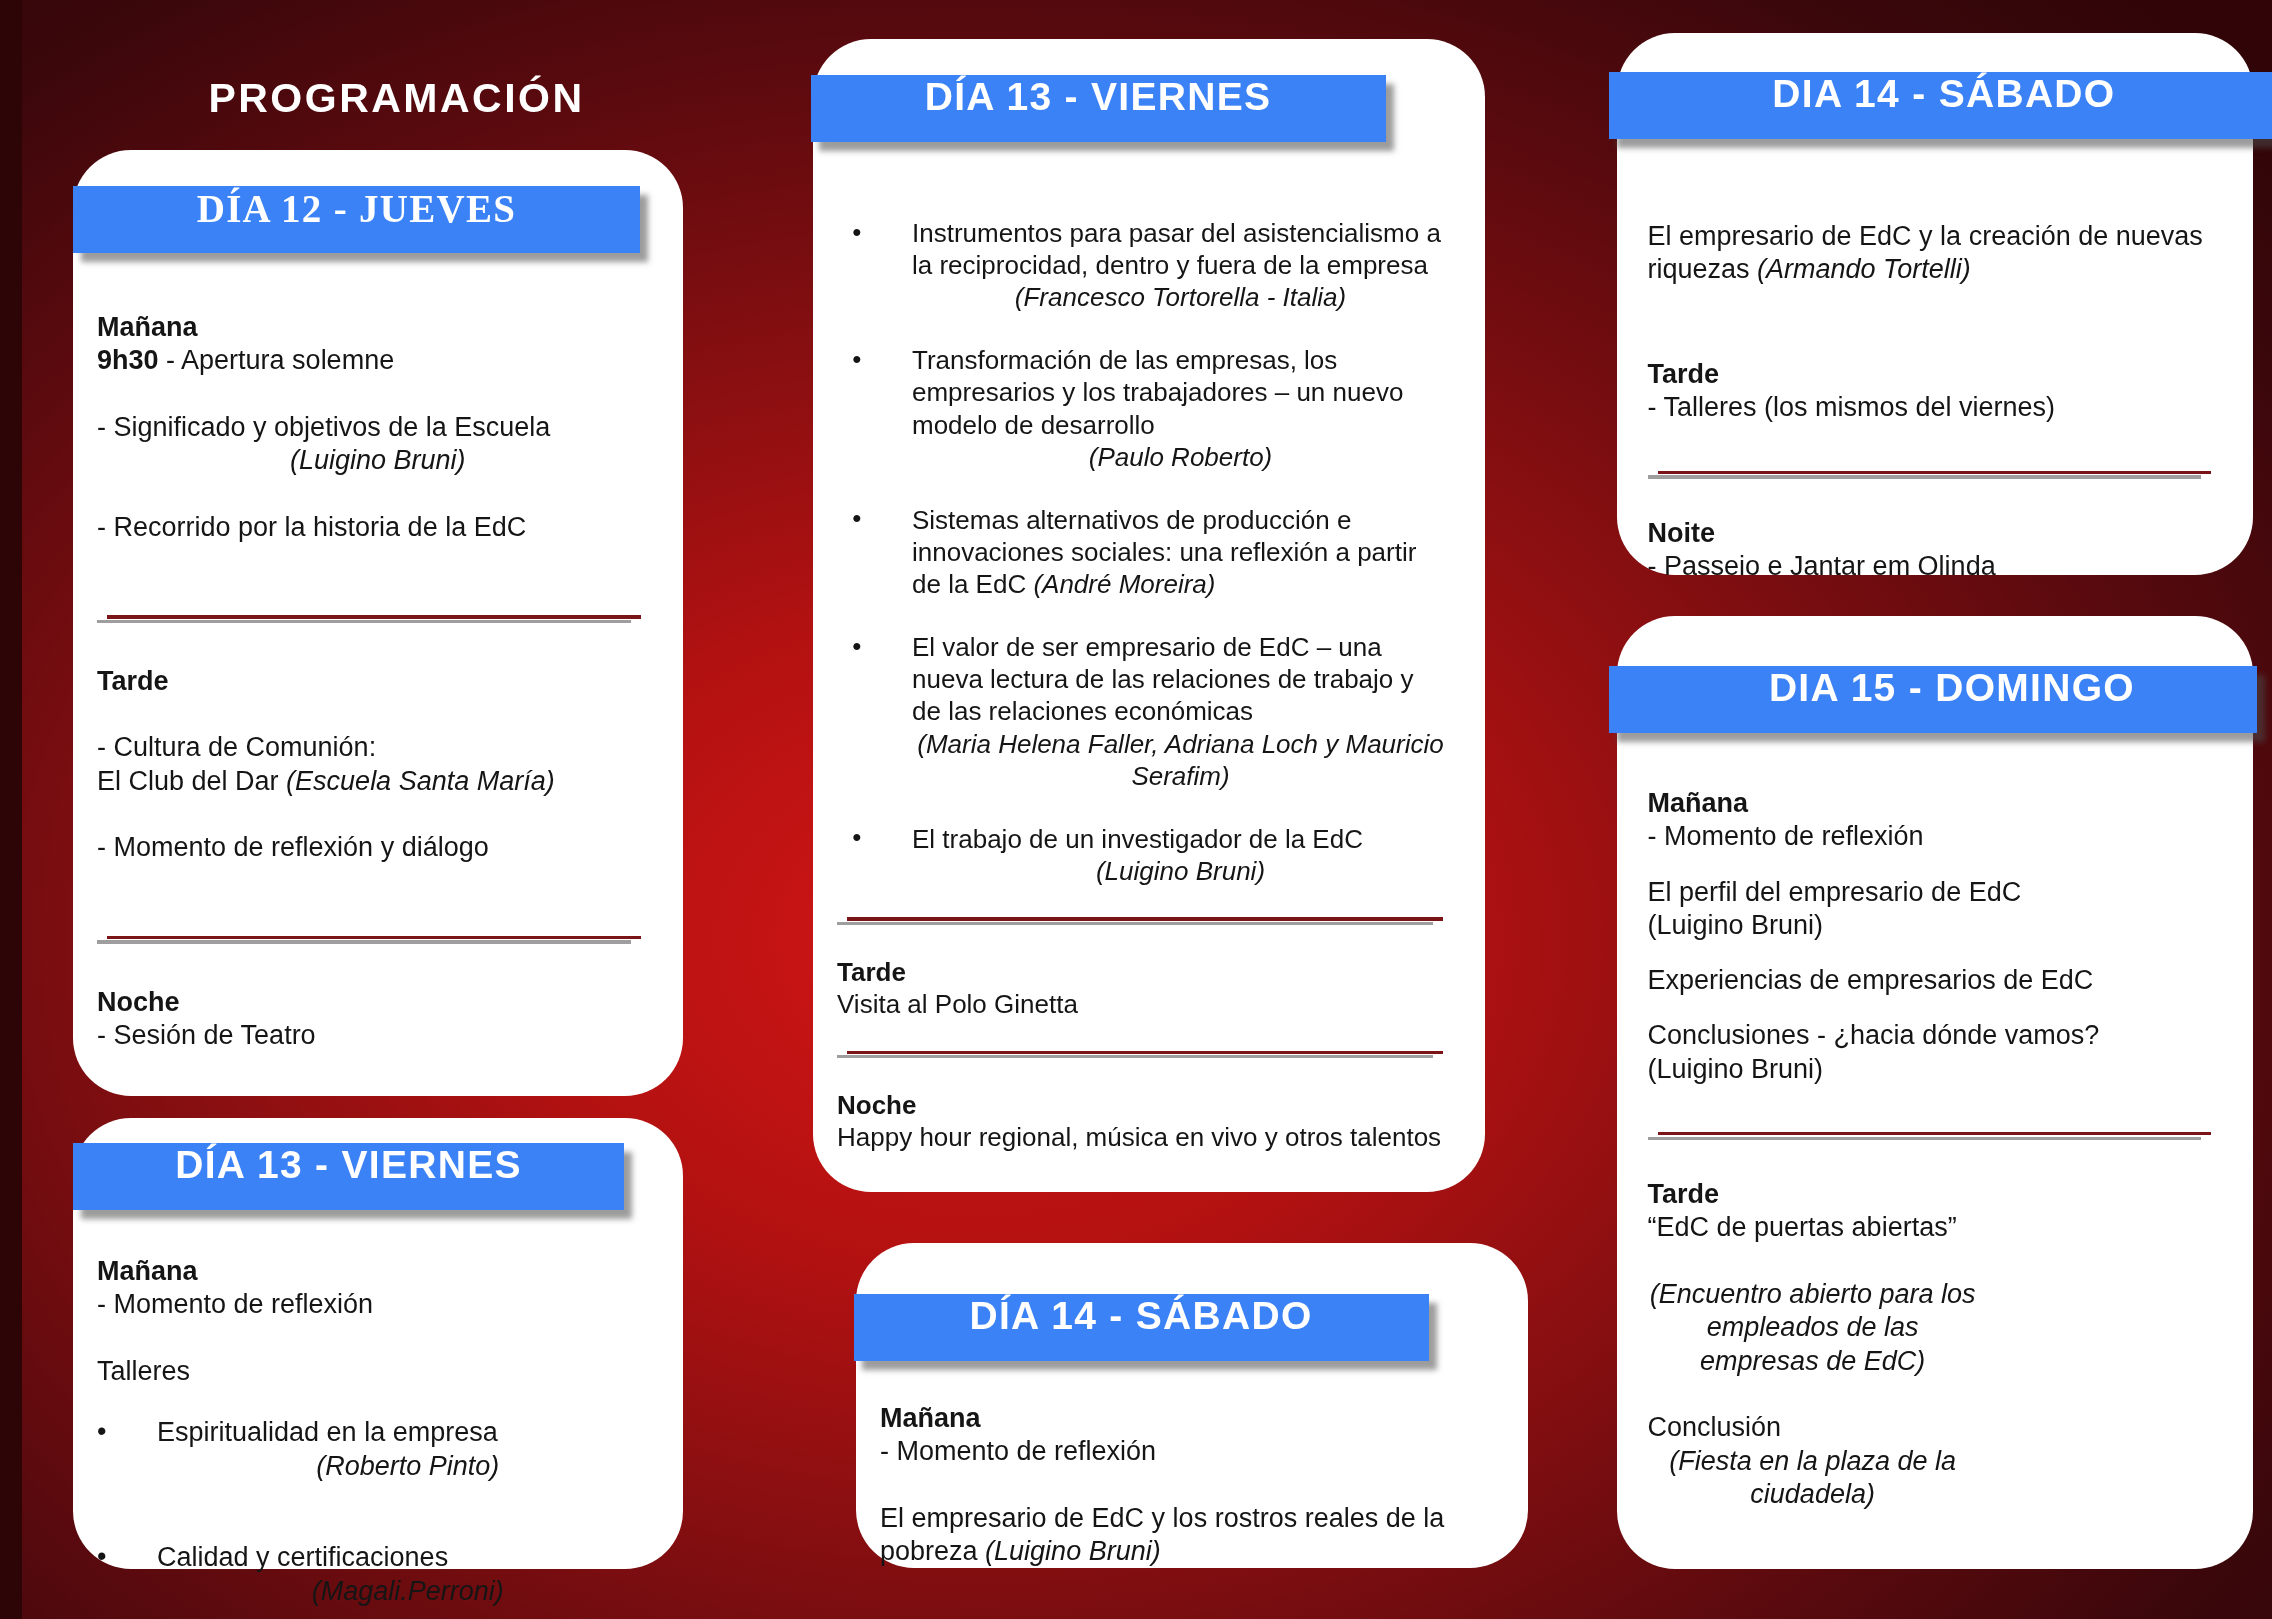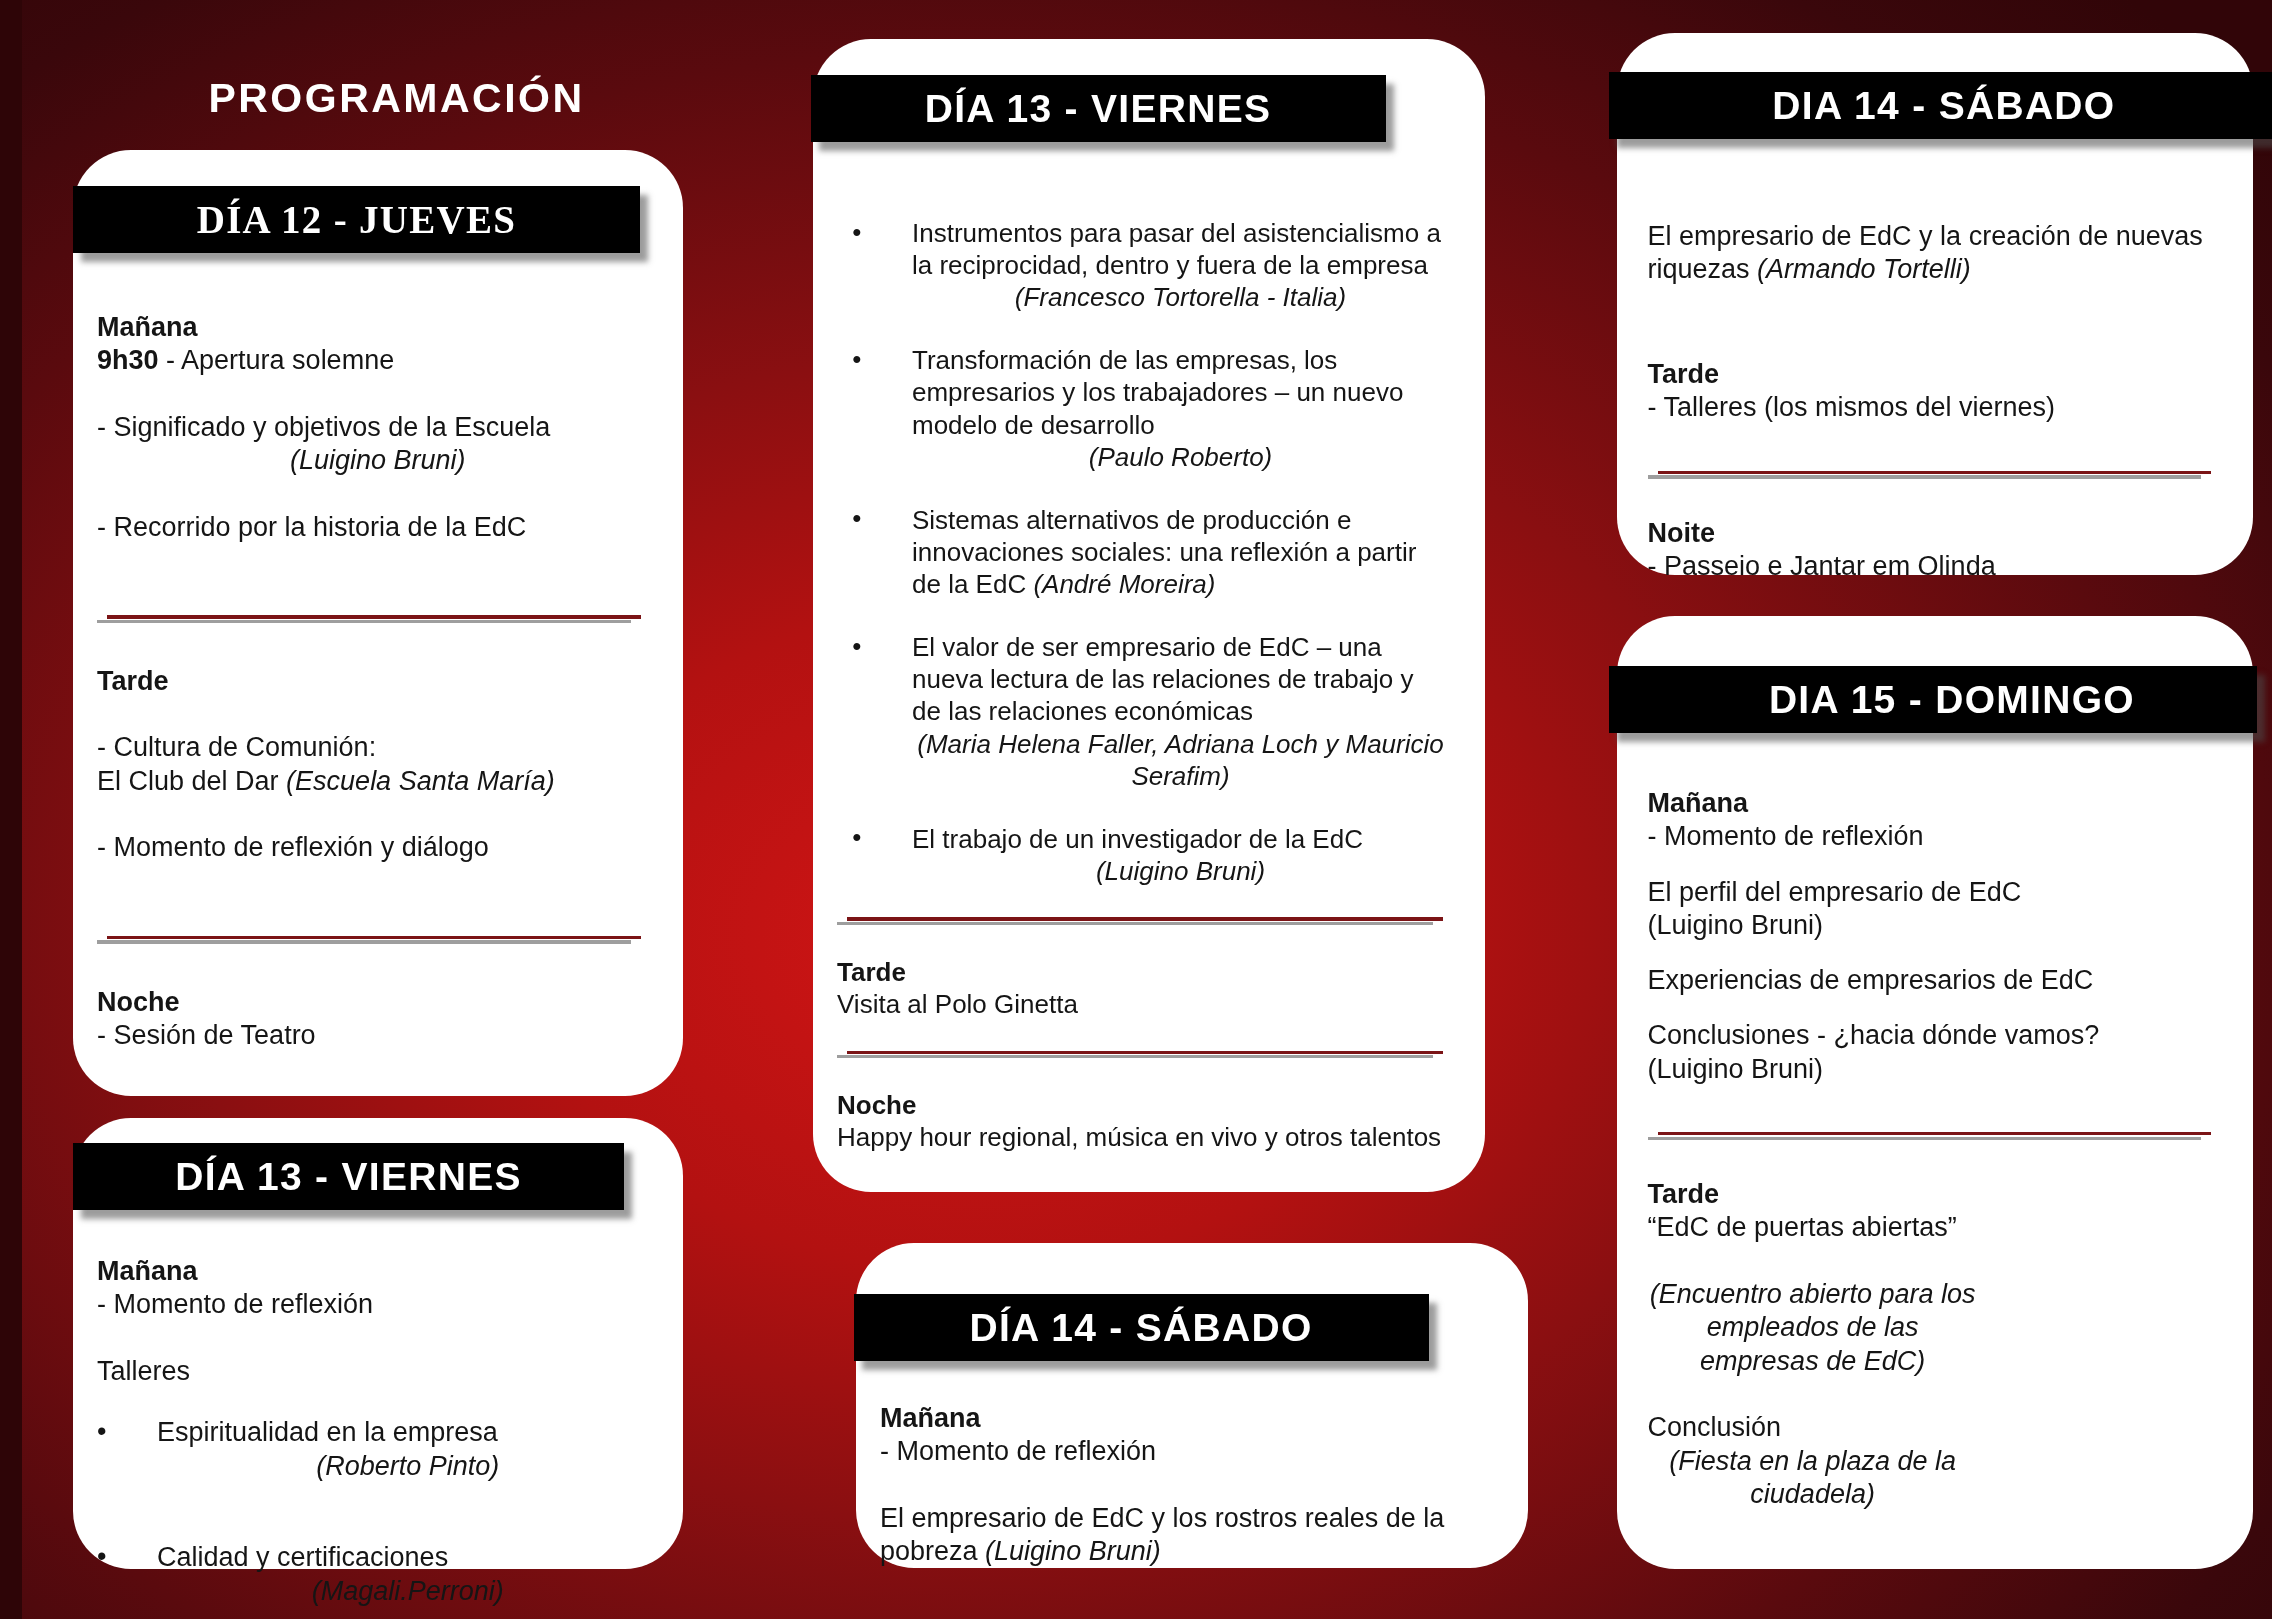--- a/index.html
+++ b/index.html
@@ -10,22 +10,22 @@
   .page-title{position:absolute;left:133px;top:75px;width:483px;text-align:center;
         color:#ffffff;font-size:41px;font-weight:900;letter-spacing:2.5px;}
   .card{position:absolute;background:#ffffff;border-radius:58px;}
   .c-d12 {left:51px;  top:150px;  width:610px;  height:946px;}
   .c-d13a{left:51px;  top:1118px; width:610px;  height:451px;}
   .c-d13b{left:791px;top:39px;   width:672px; height:1153px;}
   .c-d14a{left:834px;top:1243px; width:672px; height:325px;}
   .c-d14b{left:1595px;top:33px;   width:636px; height:542px;}
   .c-d15 {left:1595px;top:616px;  width:636px; height:953px;}
 
-  .banner{position:absolute;height:67px;background:#000000;color:#fff;
-          display:flex;align-items:center;justify-content:center;
+  .banner{position:absolute;height:67px;background:#3b82f6;color:#fff;
+          display:flex;justify-content:center;
           font-size:39px;font-weight:700;letter-spacing:1.3px;white-space:nowrap;
           box-shadow:7.6px 9px 5.7px rgba(75,75,75,0.55);}
   .c-d12  .banner{left:0;   top:36px; width:567px;font-family:Liberation Serif, serif;}
   .c-d13a .banner{left:0;   top:25.4px; width:551px;}
   .c-d13b .banner{left:-2.5px; top:36px; width:575px;}
   .c-d14a .banner{left:-2.5px; top:51px; width:575px;}
   .c-d14b .banner{left:-7.6px;top:39px; width:669px;}
   .c-d15  .banner{left:-7.6px;top:50px; width:611px;padding-left:37px;}
 
   .content{position:absolute;left:24px;right:36px;font-size:27px;line-height:1.24;color:#151515;}

